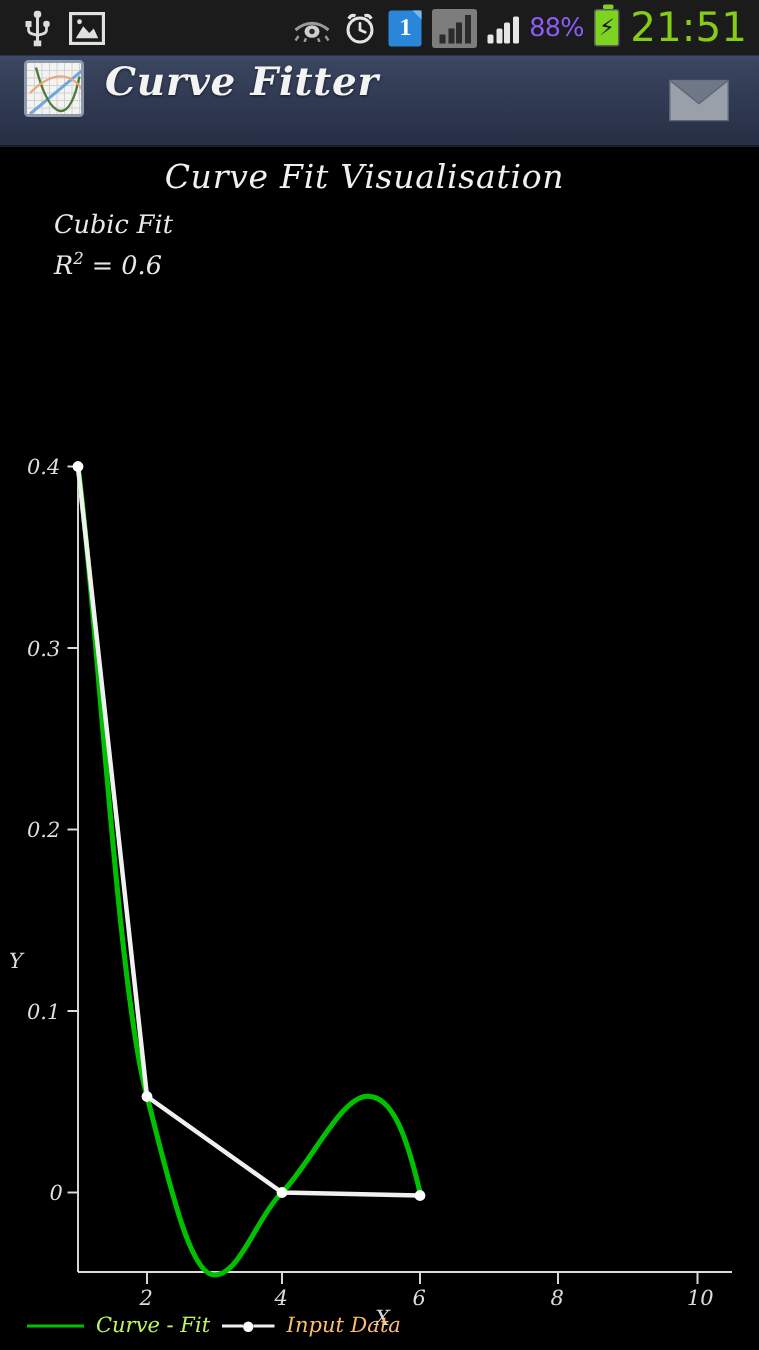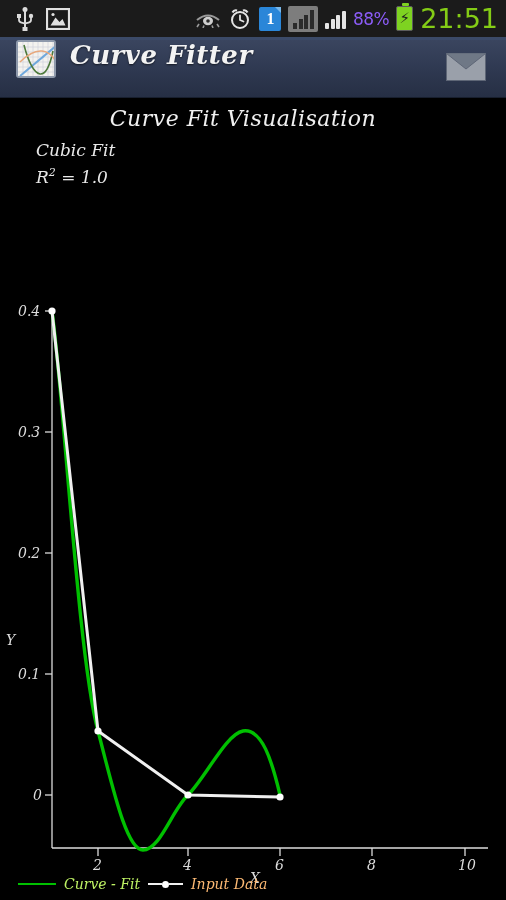--- a/index.html
+++ b/index.html
@@ -187,21 +187,21 @@
     </svg>
   </div>
 </div>
 
 <div class="chart-wrap">
 
   <div class="chart-title">Curve Fit Visualisation</div>
 
   <div class="annot a1">Cubic Fit</div>
   <div class="annot a2">
-    R<sup>2</sup><span> = 1.0</span>
+    R<sup>2</sup><span> = 0.6</span>
   </div>
 
   <svg class="plot" width="506" height="802">
 
     <g>
       <line x1="52" y1="210" x2="52" y2="750" stroke="#dcdcdc" stroke-width="1.3"></line>
       <line x1="52" y1="750" x2="488" y2="750" stroke="#dcdcdc" stroke-width="1.3"></line>
     </g>
 
     <g stroke="#dcdcdc" stroke-width="1.3">

